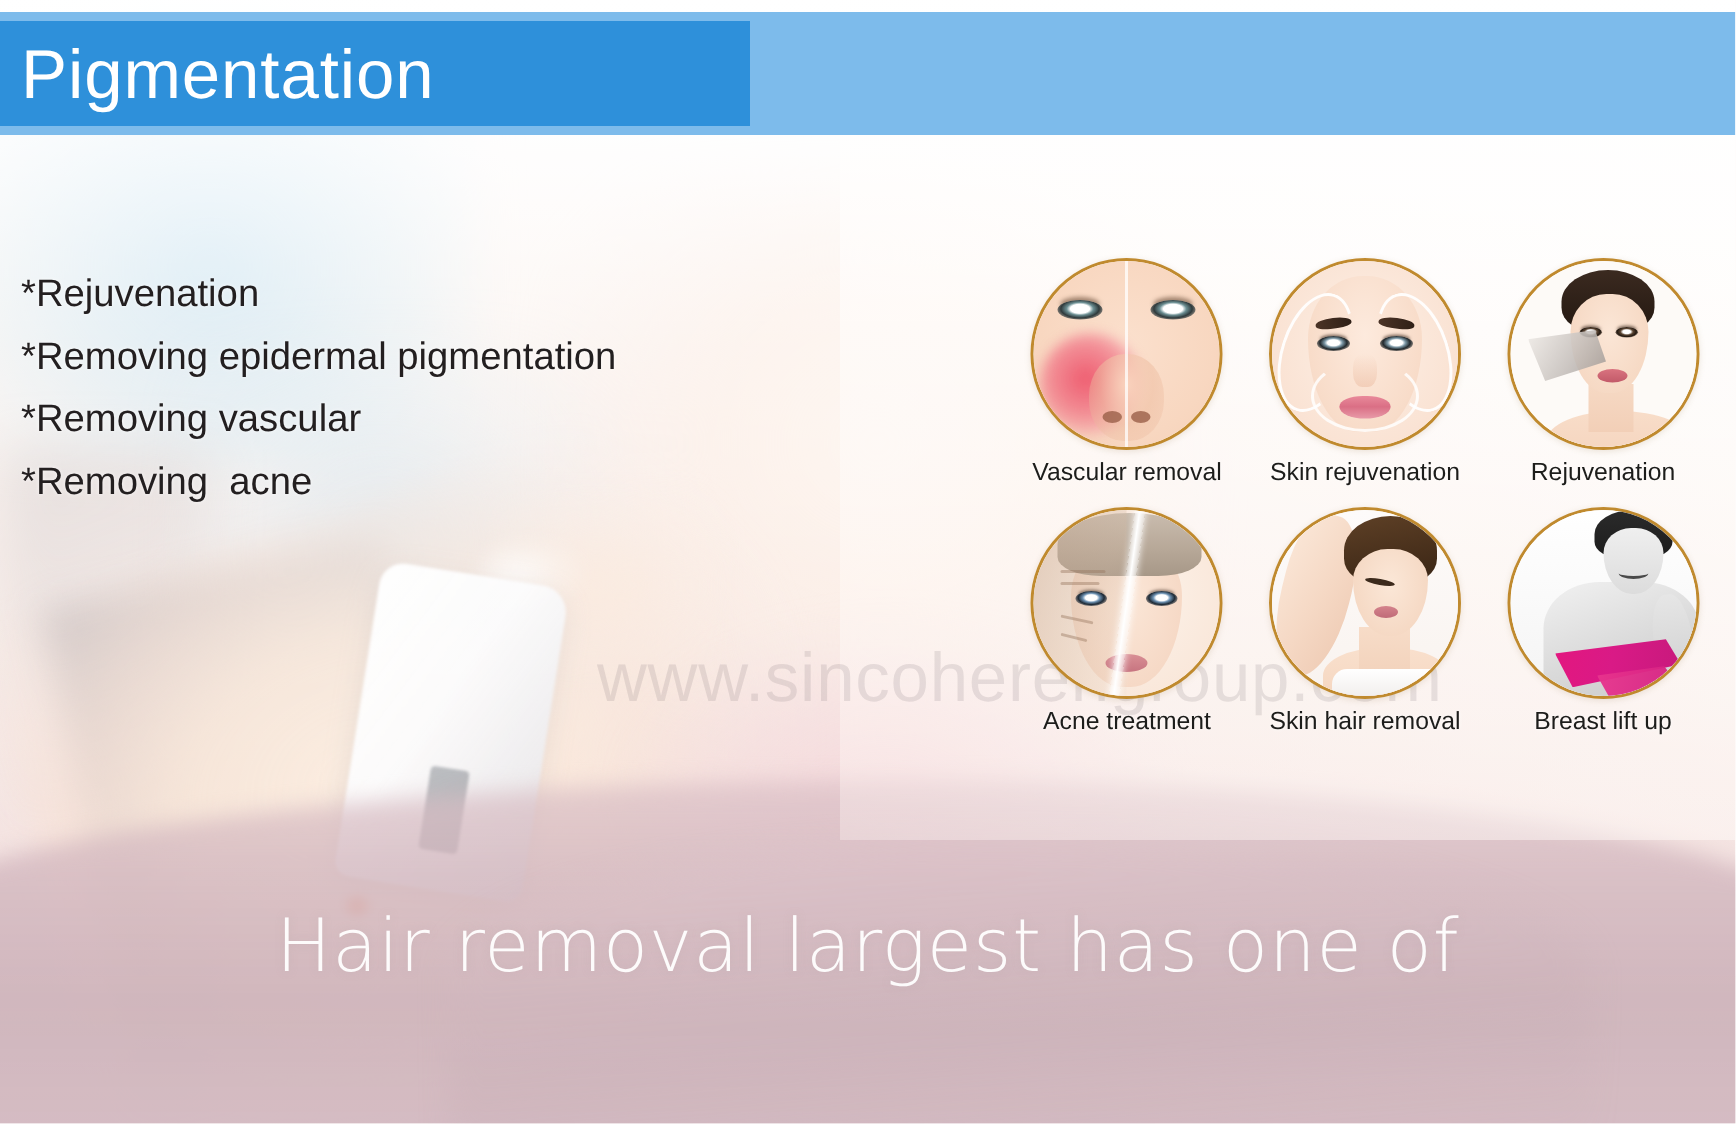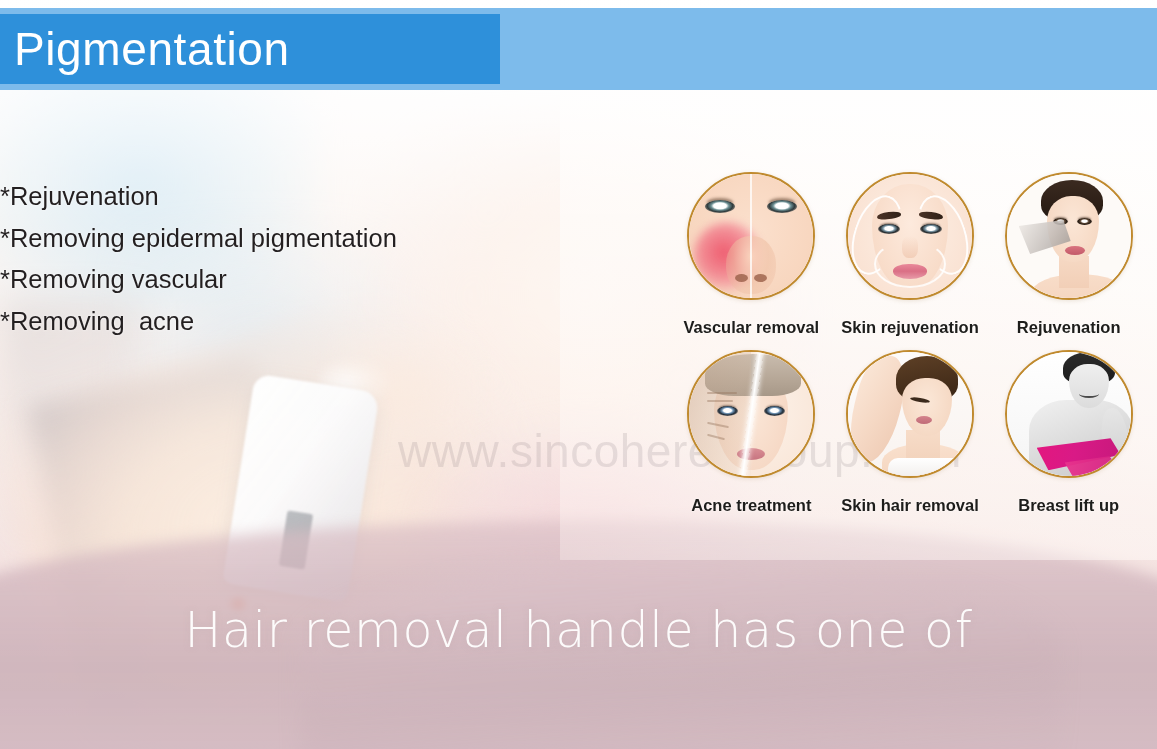--- a/index.html
+++ b/index.html
@@ -245,21 +245,21 @@
     font-size: 46px;
     font-weight: 400;
     letter-spacing: 0.6px;
     line-height: 1;
     white-space: nowrap;
   }
 
   
   .feature-list {
     position: absolute;
-    left: 0; top: 176px;
+    left: 14px; top: 176px;
     width: 520px;
   }
   .feature-item {
     color: #231f20;
     font-size: 25.5px;
     font-weight: 400;
     line-height: 41.5px;
     white-space: pre;
     text-shadow: 0 0 3px rgba(255,255,255,0.75);
   }
@@ -282,27 +282,26 @@
   .circle-photo {
     position: relative;
     width: 128px; height: 128px;
     border-radius: 50%;
     border: 2px solid #c08a2e;
     overflow: hidden;
     background: #fdfcfb;
     box-shadow: 0 1px 4px rgba(150,120,80,0.18);
   }
   .circle-caption {
-    margin-top: 18px;
+    margin-top: 6px;
     font-size: 16.5px;
     color: #1d1d1b;
     line-height: 1.1;
     white-space: nowrap;
     text-shadow: 0 0 3px rgba(255,255,255,0.85);
-    font-weight: bold;
   }
 
   
   .face { position: absolute; inset: 0; }
   .skin-base { position: absolute; inset: 0; }
 
   
   .c1 .skin-base {
     background: radial-gradient(ellipse 85% 90% at 50% 45%,
       #fbe0cd 0%, #f8d7c0 55%, #f2cbb2 100%);
@@ -755,16 +754,16 @@
           <div class="wrap6"></div>
           <div class="wrap6b"></div>
         </div>
       </div>
       <div class="circle-caption">Breast lift up</div>
     </div>
 
   </div>
 
   <div class="headline">
-    <span class="hl-line">Hair removal handle has one of</span>
+    <span class="hl-line">Hair removal largest has one of</span>
   </div>
 
 </div>
 
 </body></html>

